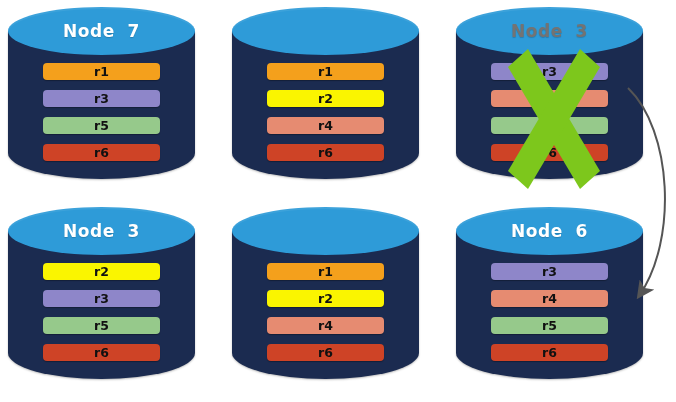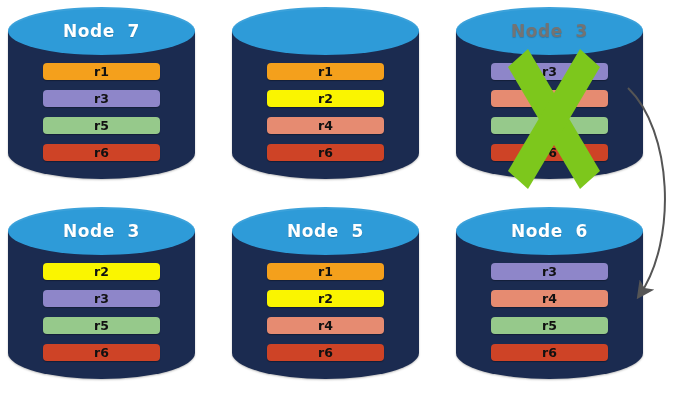--- a/index.html
+++ b/index.html
@@ -93,21 +93,20 @@
         <div class="cyl-top" style="width: 187px; height: 48px; background: rgb(46, 155, 216);"></div>
         <div class="cyl-label" style="width: 187px; height: 48px; color: rgb(255, 255, 255);">Node  3</div>
         <div class="rec" style="left: 35px; width: 117px; top: 56px; background: rgb(250, 245, 0);">r2</div>
         <div class="rec" style="left: 35px; width: 117px; top: 83px; background: rgb(142, 134, 201);">r3</div>
         <div class="rec" style="left: 35px; width: 117px; top: 110px; background: rgb(150, 201, 139);">r5</div>
         <div class="rec" style="left: 35px; width: 117px; top: 137px; background: rgb(206, 67, 38);">r6</div>
       </div>
       <div class="node" style="left: 232px; top: 207px; width: 187px; height: 172px;">
         <div class="cyl-body" style="top: 24px; width: 187px; height: 148px; background: rgb(27, 43, 80);"></div>
         <div class="cyl-top" style="width: 187px; height: 48px; background: rgb(46, 155, 216);"></div>
-        <div class="cyl-label" style="width: 187px; height: 48px; color: rgb(255, 255, 255);">Node  5</div>
         <div class="rec" style="left: 35px; width: 117px; top: 56px; background: rgb(244, 160, 28);">r1</div>
         <div class="rec" style="left: 35px; width: 117px; top: 83px; background: rgb(250, 245, 0);">r2</div>
         <div class="rec" style="left: 35px; width: 117px; top: 110px; background: rgb(230, 139, 113);">r4</div>
         <div class="rec" style="left: 35px; width: 117px; top: 137px; background: rgb(206, 67, 38);">r6</div>
       </div>
       <div class="node" style="left: 456px; top: 207px; width: 151px; height: 172px;">
         <div class="cyl-body" style="top: 24px; width: 187px; height: 148px; background: rgb(27, 43, 80);"></div>
         <div class="cyl-top" style="width: 187px; height: 48px; background: rgb(46, 155, 216);"></div>
         <div class="cyl-label" style="width: 187px; height: 48px; color: rgb(255, 255, 255);">Node  6</div>
         <div class="rec" style="left: 35px; width: 117px; top: 56px; background: rgb(142, 134, 201);">r3</div>

